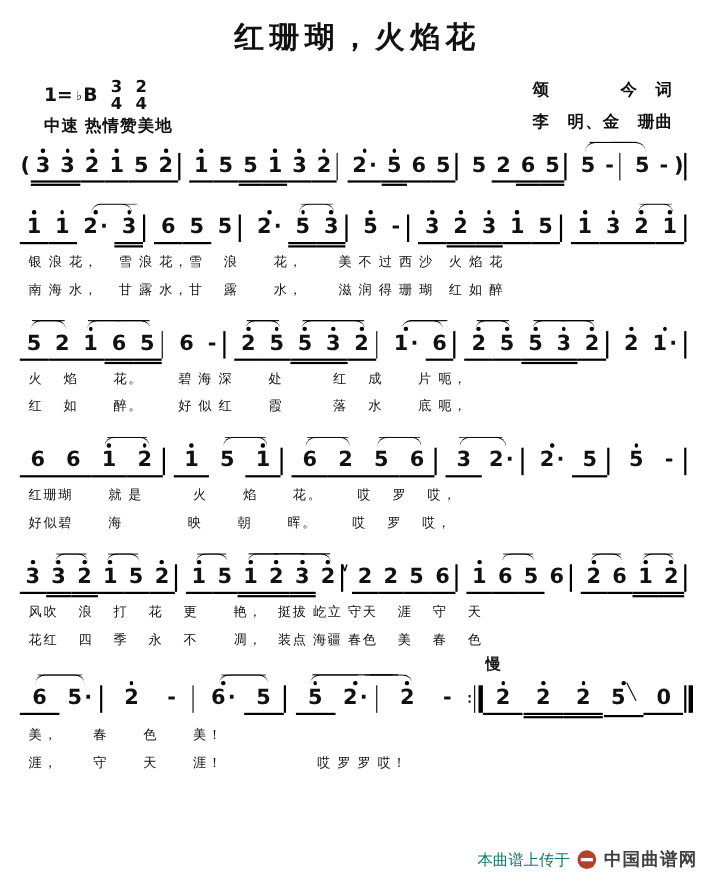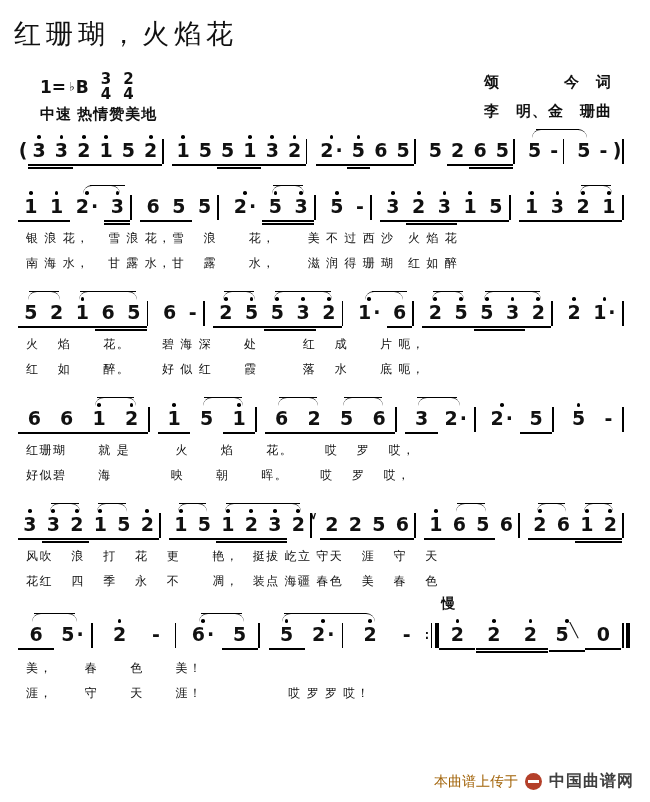--- a/index.html
+++ b/index.html
@@ -4,21 +4,21 @@
 <style>
   html,body{margin:0;padding:0;background:#e8e8e8;}
   .sheet{
     width:650px;height:802px;box-sizing:border-box;margin:0 auto;
     background:#ffffff;color:#111;overflow:hidden;position:relative;
     font-family:"Liberation Sans",sans-serif;
     padding:10px 14px 6px 14px;
   }
   
   .title{
-    text-align:left;font-size:27px;font-weight:normal;letter-spacing:5px;
+    text-align:center;font-size:27px;font-weight:bold;letter-spacing:5px;
     padding-top:6px;font-family:"Liberation Serif",serif;
   }
   .meta{position:relative;height:74px;margin-top:4px;}
   .key-block{position:absolute;left:26px;top:16px;}
   .key-line{font-weight:bold;font-size:17px;font-family:"DejaVu Sans",sans-serif;display:flex;align-items:center;}
   .key-line sup{font-size:12px;vertical-align:super;margin:0 1px 0 3px;}
   .ts{display:inline-flex;flex-direction:column;align-items:center;line-height:1.02;margin-left:12px;font-size:15px;font-weight:bold;}
   .ts:first-of-type{margin-left:20px;}
   .tempo-line{font-weight:bold;font-size:15px;margin-top:2px;letter-spacing:1px;}
   .credits{position:absolute;right:24px;top:12px;text-align:right;font-size:15px;font-weight:bold;line-height:1.9;letter-spacing:1px;}
@@ -44,21 +44,21 @@
   .bl{width:1.7px;height:25px;background:#000;display:inline-block;}
   .bl.thick{width:4px;margin-left:2.5px;}
   .repdots{font-size:13px;font-weight:bold;margin-right:2px;line-height:25px;}
   .tempomark{position:absolute;top:-19px;left:2px;font-size:14px;font-weight:bold;letter-spacing:0;}
   .lyric-row{
     font-size:12px;line-height:25px;letter-spacing:1.5px;padding-left:12px;
     white-space:pre;overflow:hidden;font-weight:500;
   }
   
   .footer{position:absolute;right:16px;bottom:10px;display:flex;align-items:center;gap:7px;}
-  .uploaded{font-size:14px;color:#a16207;}
+  .uploaded{font-size:14px;color:#0f766e;}
   .logo{width:17px;height:17px;border-radius:50%;background:#b4402a;position:relative;display:inline-block;}
   .logo i{position:absolute;left:3px;top:7px;width:11px;height:3px;background:#fff;display:block;}
   .brand{font-size:16px;font-weight:bold;color:#404040;letter-spacing:1px;}
 </style>
 </head>
 <body>
 
 <div class="sheet">
 
   <div class="title">红珊瑚，火焰花</div>

